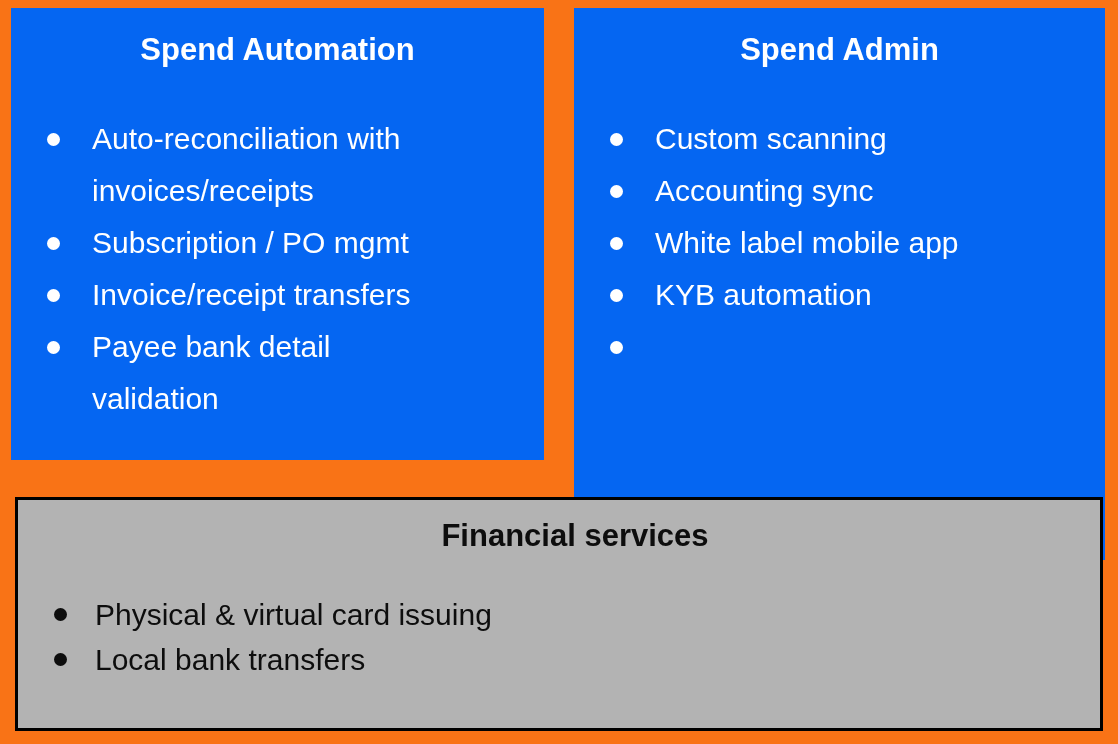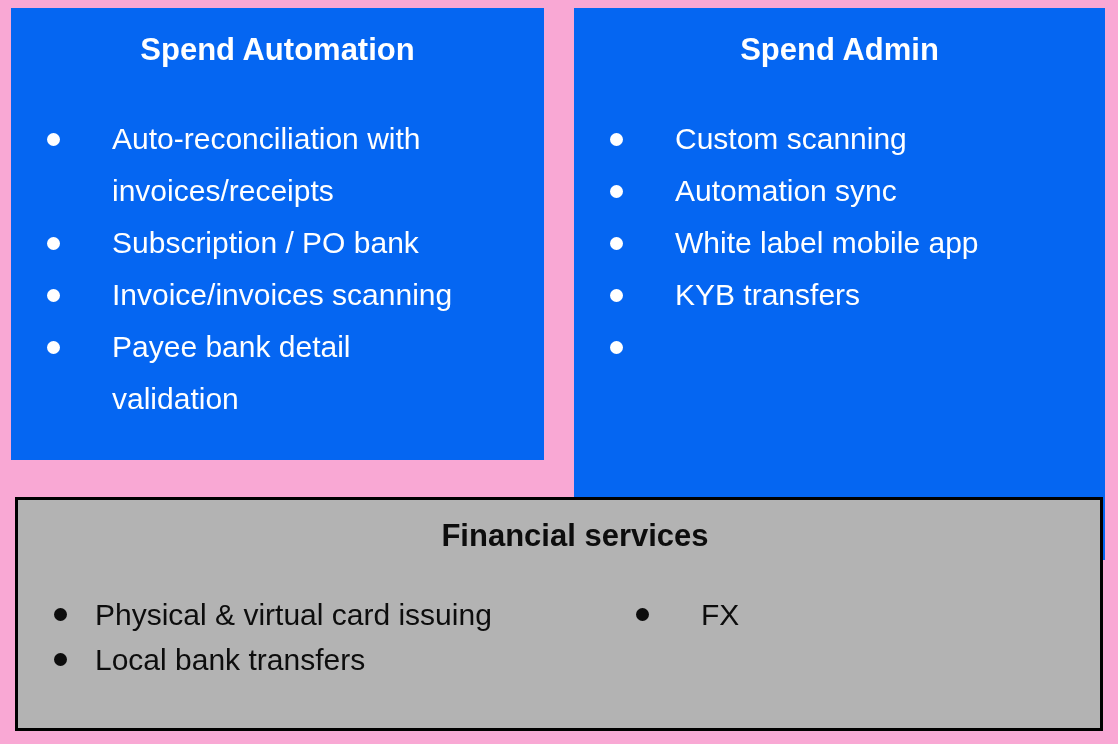--- a/index.html
+++ b/index.html
@@ -12,21 +12,21 @@
   * { box-sizing: border-box; }
   html, body {
     margin: 0; padding: 0;
     background: #ffffff;
     font-family: "Liberation Sans", "DejaVu Sans", sans-serif;
   }
   .canvas {
     position: relative;
     width: 1118px;
     height: 744px;
-    background: #f9a8d4;
+    background: #f97316;
     overflow: hidden;
   }
   .box { position: absolute; }
   .box.blue {
     background: var(--blue);
     color: var(--box-text-light);
   }
   #spend-automation-box { left: 11px; top: 8px; width: 533px; height: 452px; }
   #spend-admin-box      { left: 574px; top: 8px; width: 531px; height: 552px; }
   #financial-services-box {
@@ -57,21 +57,21 @@
     line-height: 52px;
   }
   .dot {
     flex: none;
     width: 13px; height: 13px;
     border-radius: 50%;
     background: currentColor;
     margin: 20px 0 0 36px;
   }
   .txt {
-    margin-left: 52px;
+    margin-left: 32px;
     white-space: pre-line;
     padding-right: 16px;
   }
 
   
   .fs-cols {
     display: flex;
     margin-top: 38px;
     padding-left: 8px;
   }
@@ -95,52 +95,52 @@
   <section class="box blue" id="spend-automation-box">
     <h2>Spend Automation</h2>
     <ul class="bullets">
       <li class="bullet-row">
         <span class="dot"></span>
         <span class="txt">Auto-reconciliation with
 invoices/receipts</span>
       </li>
       <li class="bullet-row">
         <span class="dot"></span>
-        <span class="txt">Subscription / PO bank</span>
+        <span class="txt">Subscription / PO mgmt</span>
       </li>
       <li class="bullet-row">
         <span class="dot"></span>
-        <span class="txt">Invoice/invoices scanning</span>
+        <span class="txt">Invoice/receipt transfers</span>
       </li>
       <li class="bullet-row">
         <span class="dot"></span>
         <span class="txt">Payee bank detail
 validation</span>
       </li>
     </ul>
   </section>
 
   <section class="box blue" id="spend-admin-box">
     <h2>Spend Admin</h2>
     <ul class="bullets">
       <li class="bullet-row">
         <span class="dot"></span>
         <span class="txt">Custom scanning</span>
       </li>
       <li class="bullet-row">
         <span class="dot"></span>
-        <span class="txt">Automation sync</span>
+        <span class="txt">Accounting sync</span>
       </li>
       <li class="bullet-row">
         <span class="dot"></span>
         <span class="txt">White label mobile app</span>
       </li>
       <li class="bullet-row">
         <span class="dot"></span>
-        <span class="txt">KYB transfers</span>
+        <span class="txt">KYB automation</span>
       </li>
       <li class="bullet-row">
         <span class="dot"></span>
       </li>
     </ul>
   </section>
 
   <section class="box" id="financial-services-box">
     <h2>Financial services</h2>
     <div class="fs-cols">
@@ -148,21 +148,17 @@
         <li class="bullet-row">
           <span class="dot"></span>
           <span class="txt">Physical &amp; virtual card issuing</span>
         </li>
         <li class="bullet-row">
           <span class="dot"></span>
           <span class="txt">Local bank transfers</span>
         </li>
       </ul>
       <ul class="bullets fs-col-right">
-        <li class="bullet-row">
-          <span class="dot"></span>
-          <span class="txt">FX</span>
-        </li>
       </ul>
     </div>
   </section>
 
 </div>
 
 </body></html>

